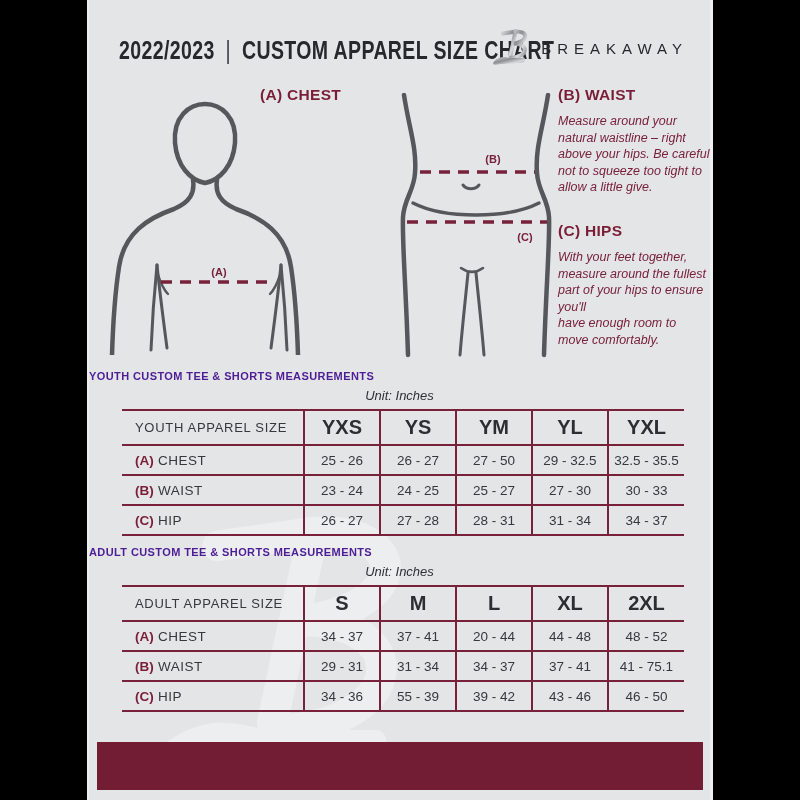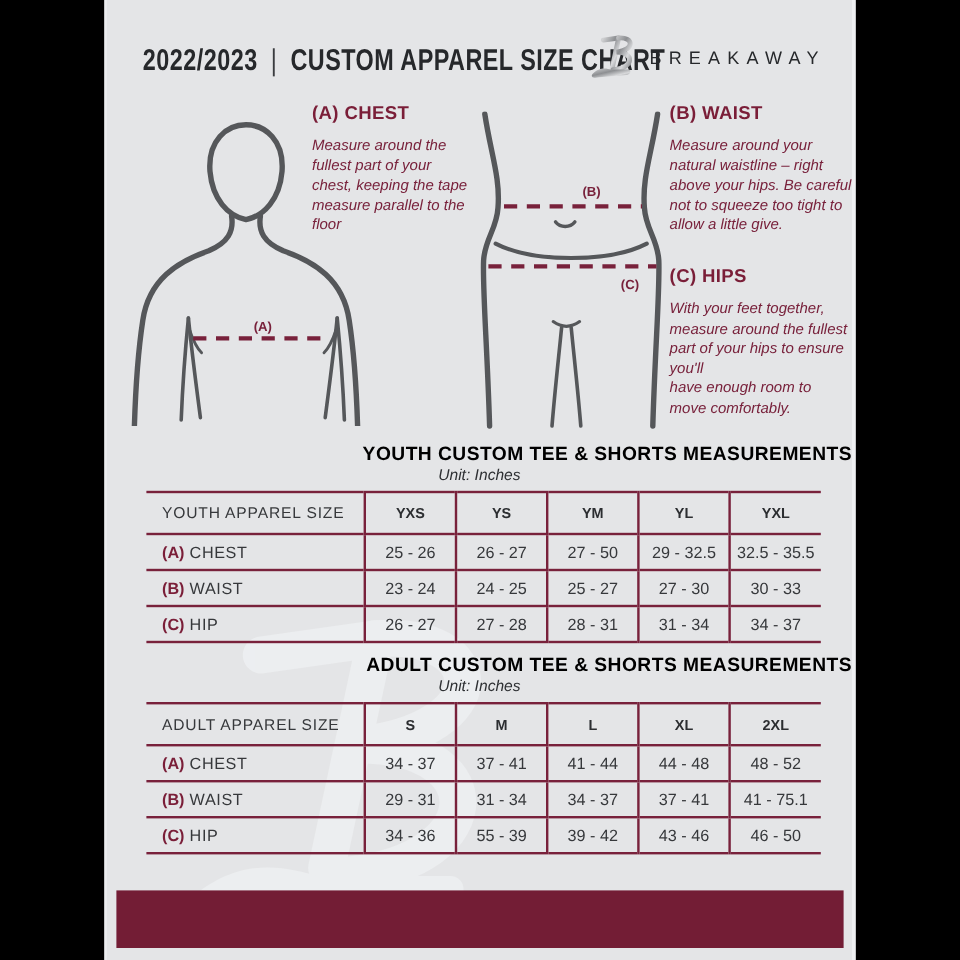--- a/index.html
+++ b/index.html
@@ -28,39 +28,39 @@
   .inst p{font-size:12.5px;line-height:16.5px;font-style:italic;font-weight:500;white-space:pre-line}
   #inst-a{left:171px;top:86px;width:130px}
   #inst-b{left:469px;top:86px;width:152px}
   #inst-c{left:469px;top:222px;width:152px}
   
   .fig{position:absolute;z-index:1}
   #fig-upper{left:13px;top:83px}
   #fig-lower{left:303px;top:93px}
   .fig text{font-family:"Liberation Sans",sans-serif;font-size:11px;font-weight:700;fill:var(--maroon)}
   
-  .section-title{position:absolute;left:0;width:100%;text-align:right;z-index:2;
-                 font-size:16px;font-weight:700;letter-spacing:.4px;color:#000000}
+  .section-title{position:absolute;left:0;width:100%;text-align:left;z-index:2;
+                 font-size:11px;font-weight:700;letter-spacing:.4px;color:#4c1d95}
   .section-unit{position:absolute;left:0;width:100%;text-align:center;z-index:2;
                 font-size:13px;font-style:italic;color:#2e3033}
   #youth-title{top:370px}   #youth-unit{top:388px}
   #adult-title{top:546px}   #adult-unit{top:564px}
   .size-table{position:absolute;left:33px;width:562px;border-collapse:collapse;table-layout:fixed;z-index:2}
   #youth-table{top:409px}
   #adult-table{top:585px}
   .size-table tr{border-top:2px solid var(--maroon)}
   .size-table tr:last-child{border-bottom:2px solid var(--maroon)}
   .size-table th+th,.size-table td+td{border-left:2px solid var(--maroon)}
   .size-table th,.size-table td{background:transparent;vertical-align:middle}
   .size-table thead tr{height:35px}
   .size-table tbody tr{height:30px}
   .col-label{width:182px}
   .col-size{width:76px}
   th.lbl{font-weight:400;font-size:13px;letter-spacing:.7px;text-align:left;padding-left:13px;color:var(--table-ink)}
-  th.size{font-weight:700;font-size:12px;color:#2c2e31;}
+  th.size{font-weight:700;font-size:20px;color:#2c2e31;}
   td.rowlabel{text-align:left;padding-left:13px;font-size:13.5px;letter-spacing:.5px;color:var(--table-ink)}
   td.rowlabel b{color:#7a1e38;font-weight:700;letter-spacing:0}
   td.val{text-align:center;font-size:13.5px;color:var(--table-ink)}
   
   .footer-bar{position:absolute;left:8px;top:742px;width:606px;height:48px;background:var(--maroon-dark);z-index:3}
   
   .watermark{position:absolute;left:40px;top:498px;z-index:0;opacity:.85}
 </style>
 </head>
 <body>
@@ -123,21 +123,20 @@
         <path stroke-width="3" d="M 84,180 C 87,210 90,237 92,262"></path>
       </g>
       <line x1="28" y1="79" x2="143" y2="79" stroke="var(--maroon)" stroke-width="3.4" stroke-dasharray="11 8"></line>
       <text x="101" y="70" text-anchor="middle">(B)</text>
       <line x1="15" y1="129" x2="155" y2="129" stroke="var(--maroon)" stroke-width="3.4" stroke-dasharray="11 8"></line>
       <text x="133" y="148" text-anchor="middle">(C)</text>
     </svg>
 
     <div class="inst" id="inst-a">
       <h3>(A) CHEST</h3>
-      <p>Measure around the fullest part of your chest, keeping the tape measure parallel to the floor</p>
     </div>
     <div class="inst" id="inst-b">
       <h3>(B) WAIST</h3>
       <p>Measure around your natural waistline – right above your hips. Be careful not to squeeze too tight to allow a little give.</p>
     </div>
     <div class="inst" id="inst-c">
       <h3>(C) HIPS</h3>
       <p>With your feet together, measure around the fullest part of your hips to ensure you'll
 have enough room to move comfortably.</p>
     </div>
@@ -210,21 +209,21 @@
           <th class="size">L</th>
           <th class="size">XL</th>
           <th class="size">2XL</th>
         </tr>
       </thead>
       <tbody>
         <tr>
           <td class="rowlabel"><b>(A)</b> <span>CHEST</span></td>
           <td class="val">34 - 37</td>
           <td class="val">37 - 41</td>
-          <td class="val">41 - 44</td>
+          <td class="val">20 - 44</td>
           <td class="val">44 - 48</td>
           <td class="val">48 - 52</td>
         </tr>
         <tr>
           <td class="rowlabel"><b>(B)</b> <span>WAIST</span></td>
           <td class="val">29 - 31</td>
           <td class="val">31 - 34</td>
           <td class="val">34 - 37</td>
           <td class="val">37 - 41</td>
           <td class="val">41 - 75.1</td>

